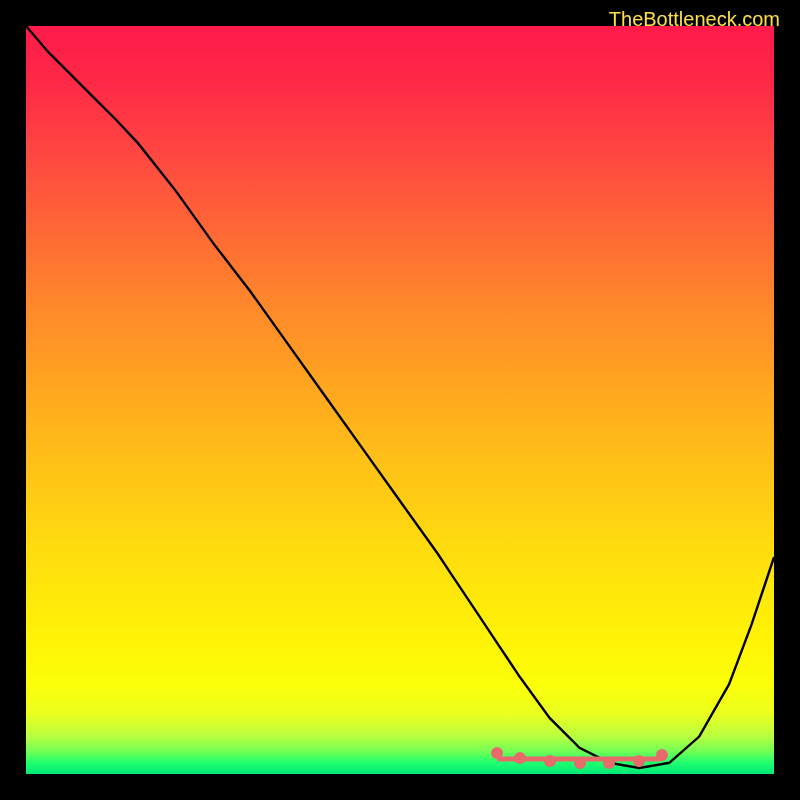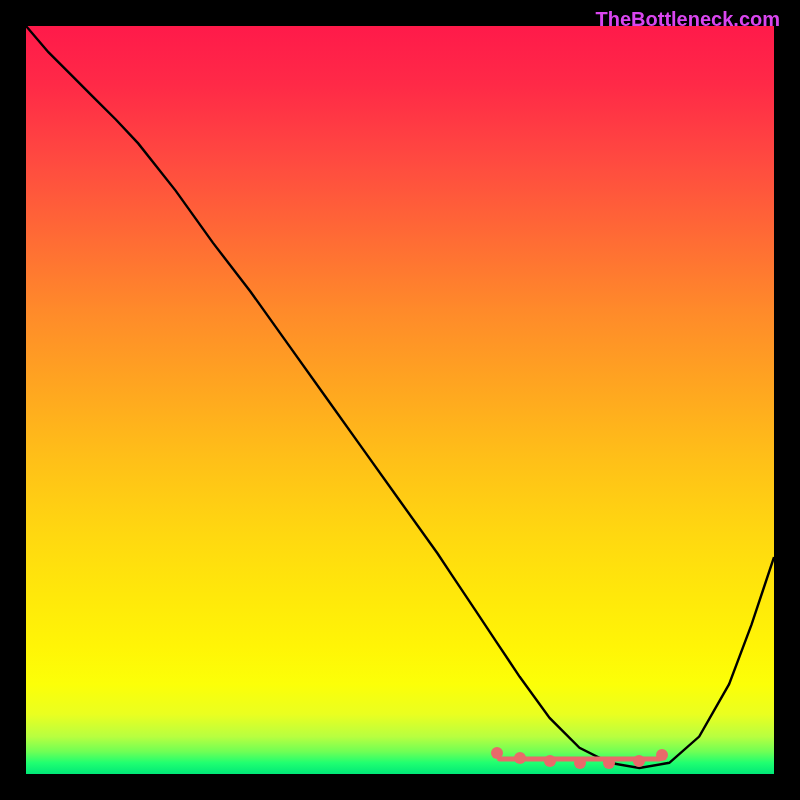--- a/index.html
+++ b/index.html
@@ -1,17 +1,17 @@
 <!DOCTYPE html>
 <html><head>
 <meta charset="utf-8">
 <style>
   * { margin: 0; padding: 0; box-sizing: border-box; }
   body { width: 800px; height: 800px; background: #000; position: relative; font-family: Arial, sans-serif; }
-  .watermark { position: absolute; top: 8px; right: 20px; color: #d946ef; font-size: 20px; font-weight: bold; z-index: 10; }
+  .watermark { position: absolute; top: 8px; right: 20px; color: #fde047; font-size: 20px; font-weight: normal; z-index: 10; }
   .plot-area { position: absolute; left: 26px; top: 26px; width: 748px; height: 748px; overflow: hidden; }
   .gradient { position: absolute; inset: 0; background: linear-gradient(to bottom,
     #ff1a4a 0%,
     #ff2a47 8%,
     #ff4a40 18%,
     #ff6a35 28%,
     #ff8a2a 38%,
     #ffa520 48%,
     #ffc018 58%,
     #ffd810 68%,

